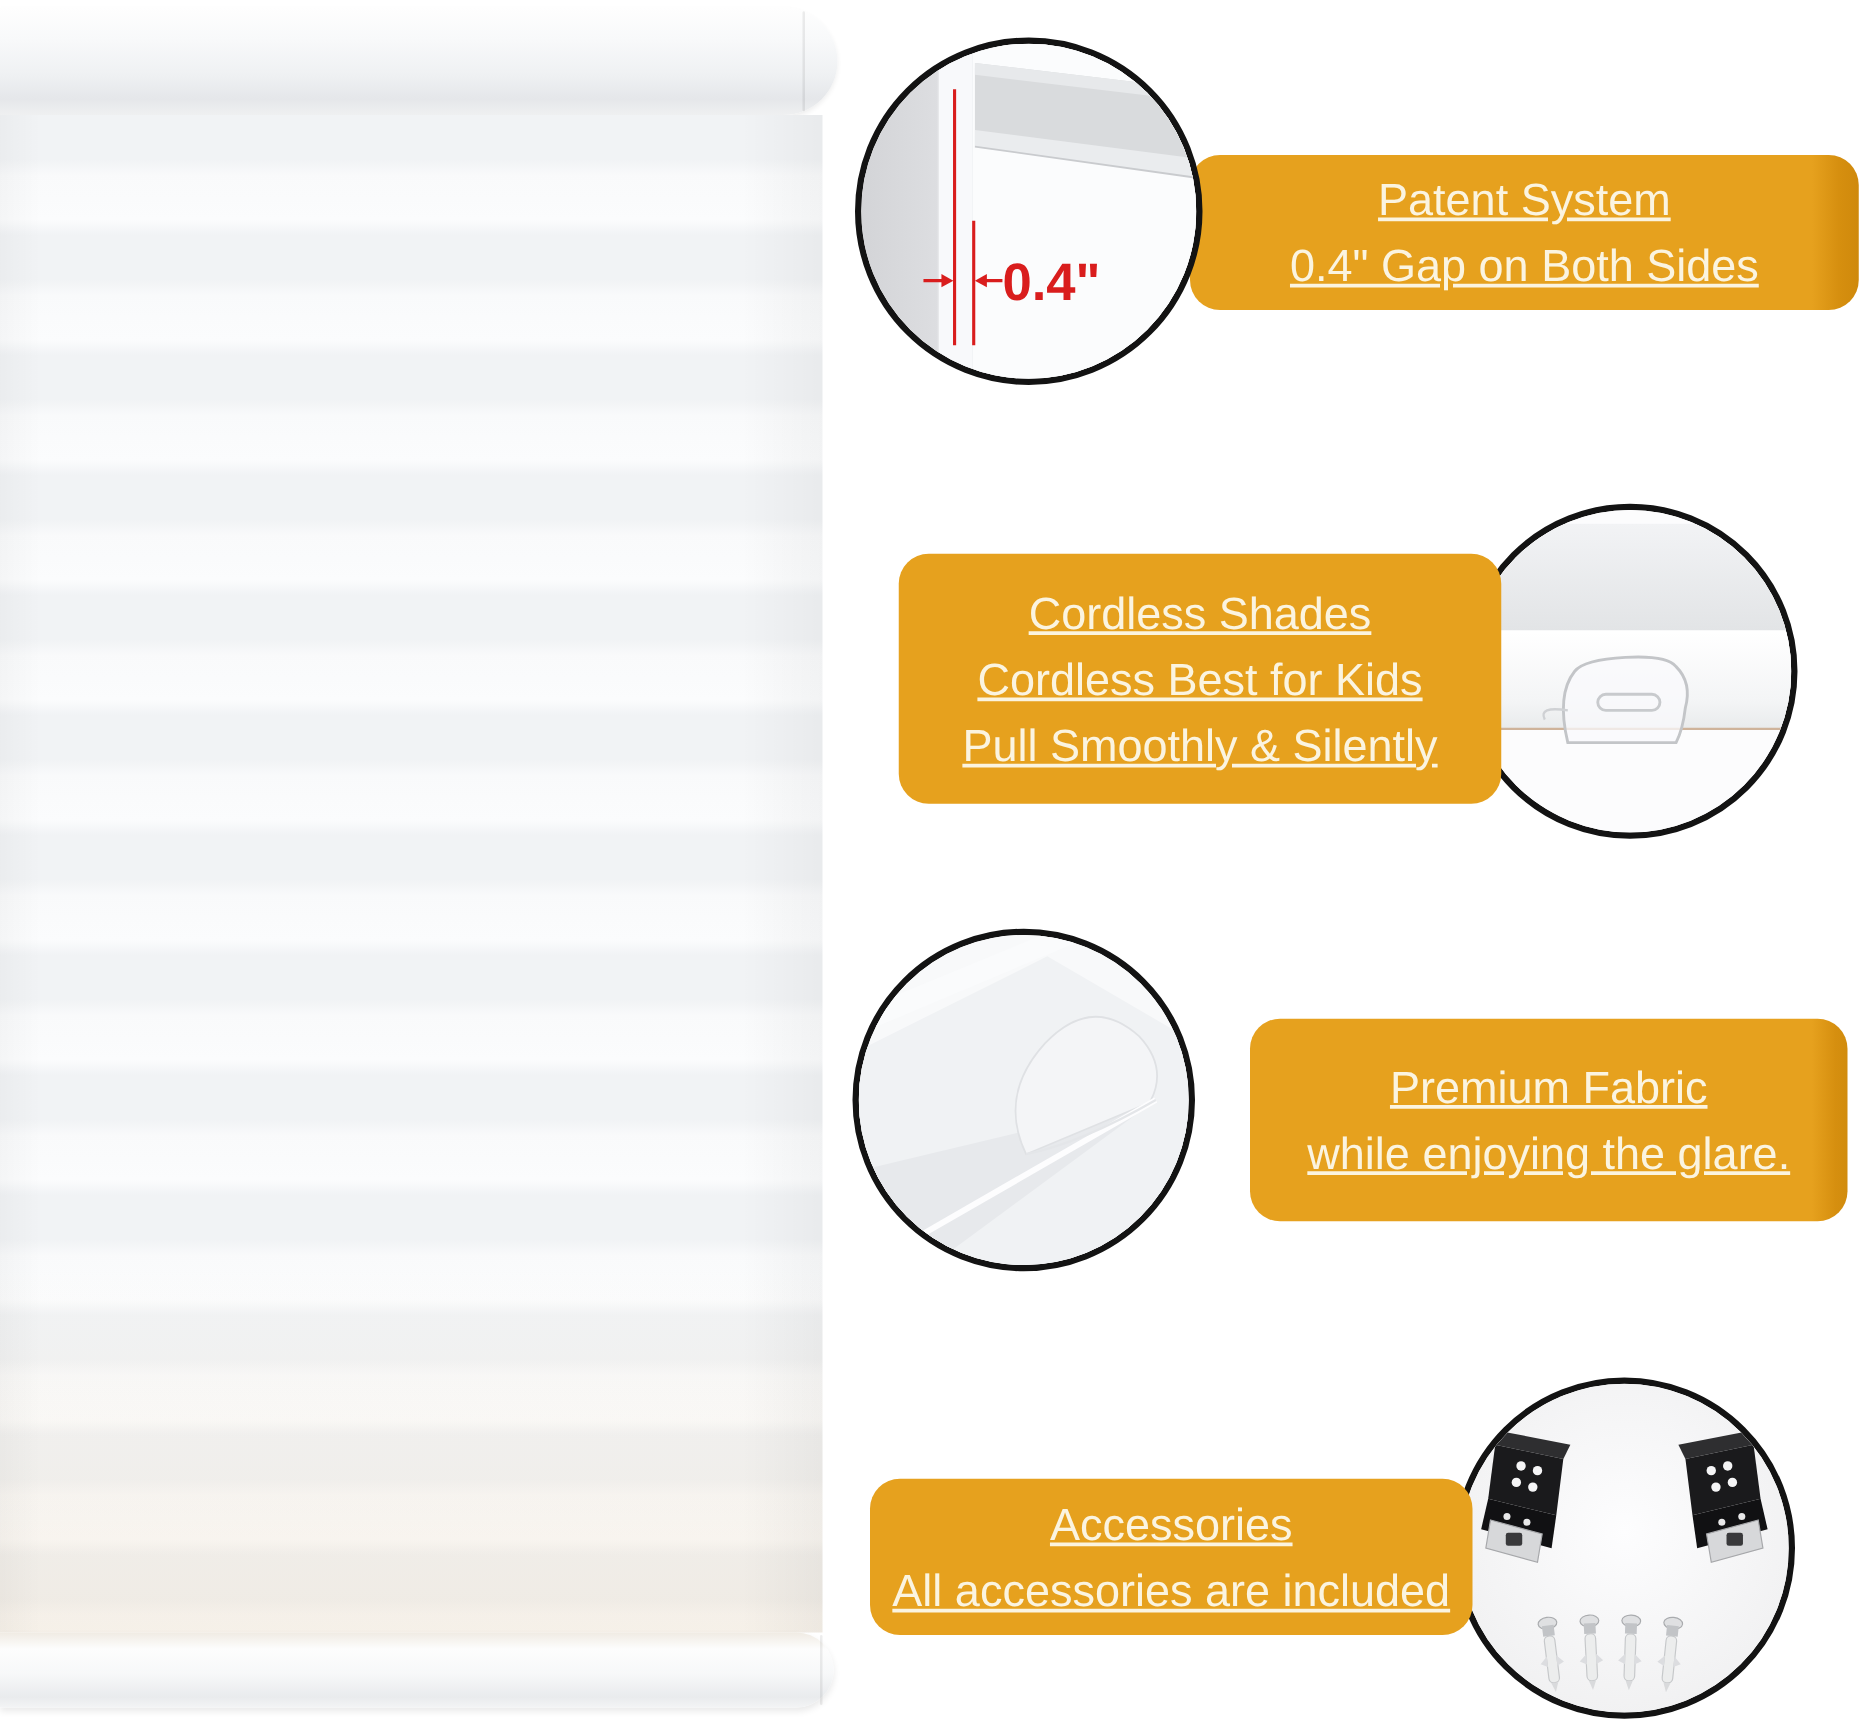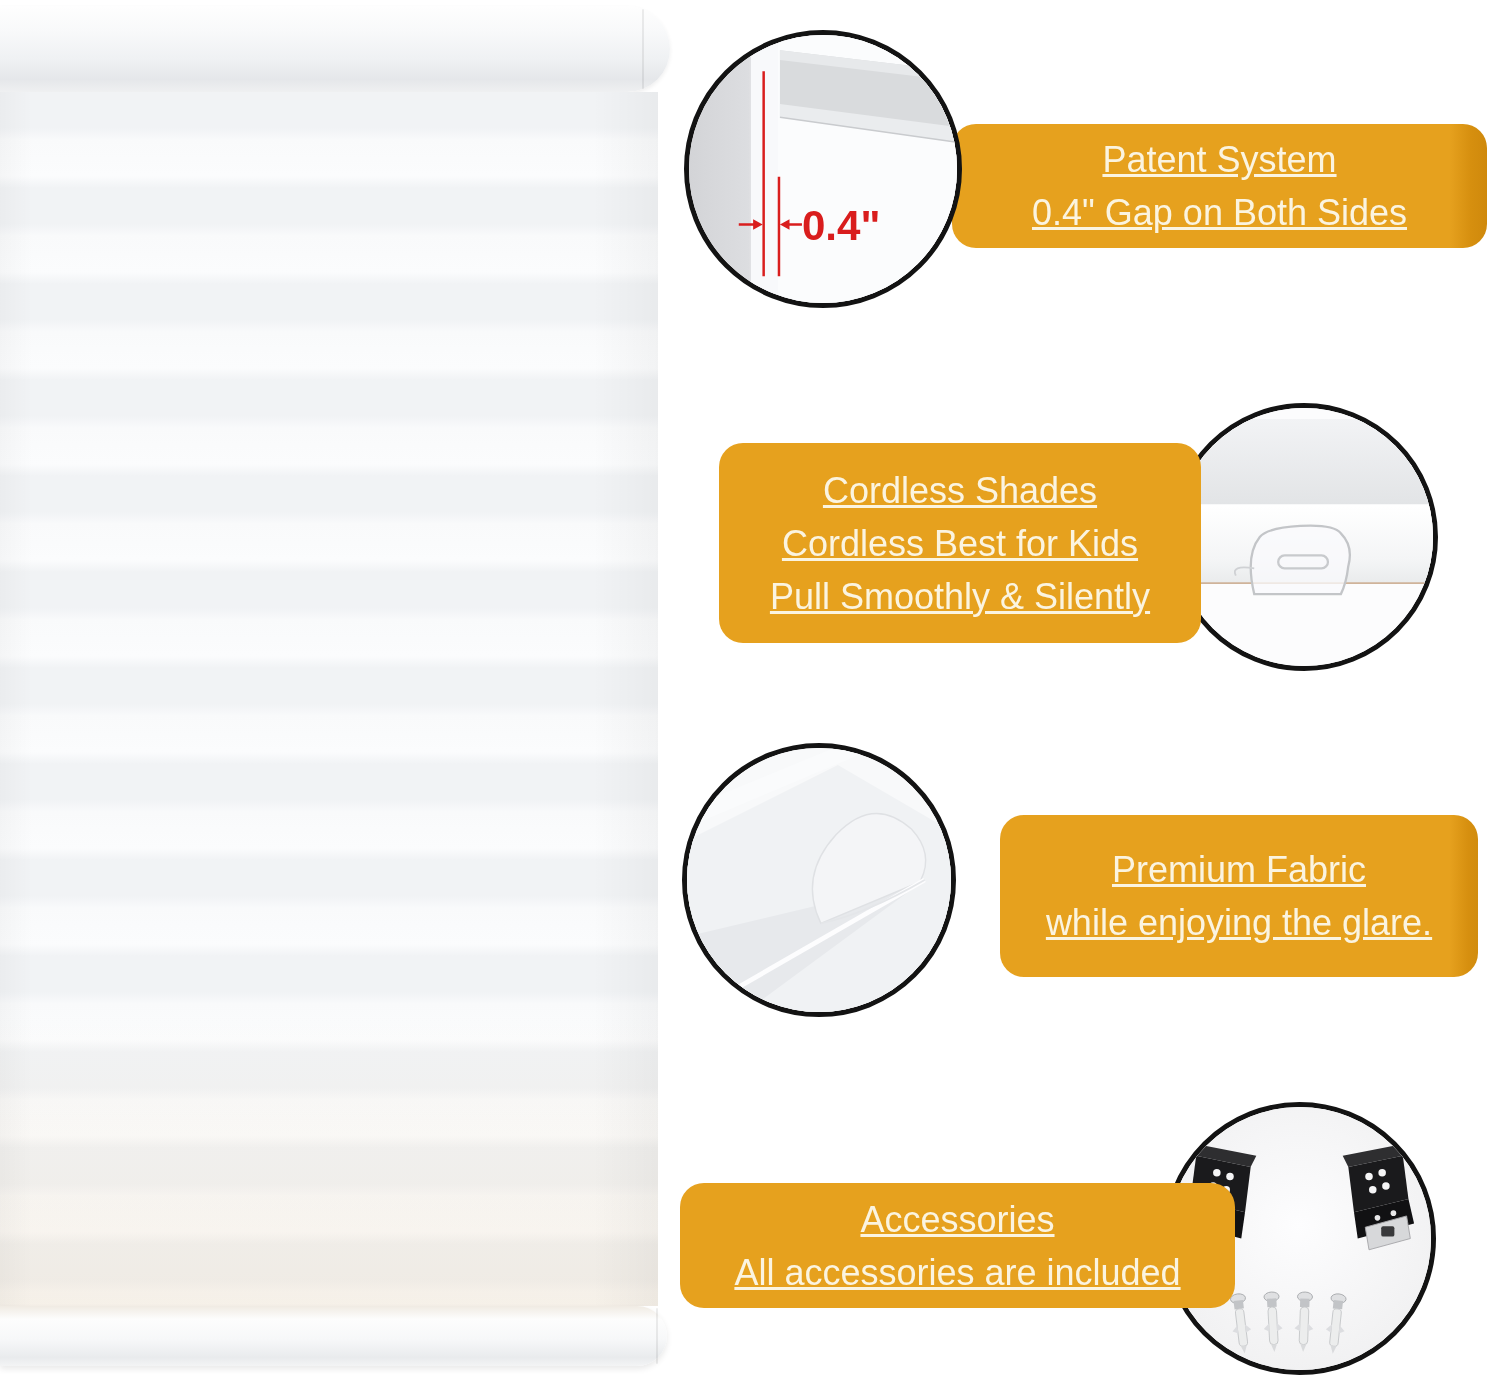--- a/index.html
+++ b/index.html
@@ -43,21 +43,21 @@
     position:absolute;background:#e6a11e;border-radius:24px;z-index:3;
     display:flex;flex-direction:column;justify-content:center;align-items:center;
     color:#fbf4e0;text-align:center;text-decoration:underline;
   }
   .banner .ln{font-size:36px;line-height:53px;white-space:nowrap;}
   .banner-1{left:952px;top:124px;width:535px;height:124px;
     background:linear-gradient(90deg,#e6a11e 0%,#e6a11e 93%,#d68f0f 97%,#cf890c 100%);}
   .banner-2{left:671px;top:443px;width:482px;height:200px;margin-left:48px;}
   .banner-3{left:1000px;top:815px;width:478px;height:162px;
     background:linear-gradient(90deg,#e6a11e 0%,#e6a11e 94%,#d68f0f 98%,#d18c0e 100%);}
-  .banner-4{left:680px;top:1183px;width:555px;height:125px;}
+  .banner-4{left:696px;top:1183px;width:482px;height:125px;}
   
   .circle{
     position:absolute;border-radius:50%;border:5px solid #131313;background:#ffffff;
     overflow:hidden;box-sizing:border-box;
   }
   .circle svg{display:block;width:100%;height:100%;}
   .circle-1{left:684px;top:30px;width:278px;height:278px;z-index:4;}
   .circle-2{left:1170px;top:403px;width:268px;height:268px;z-index:2;}
   .circle-3{left:682px;top:743px;width:274px;height:274px;z-index:2;}
   .circle-4{left:1163px;top:1102px;width:273px;height:273px;z-index:2;}

